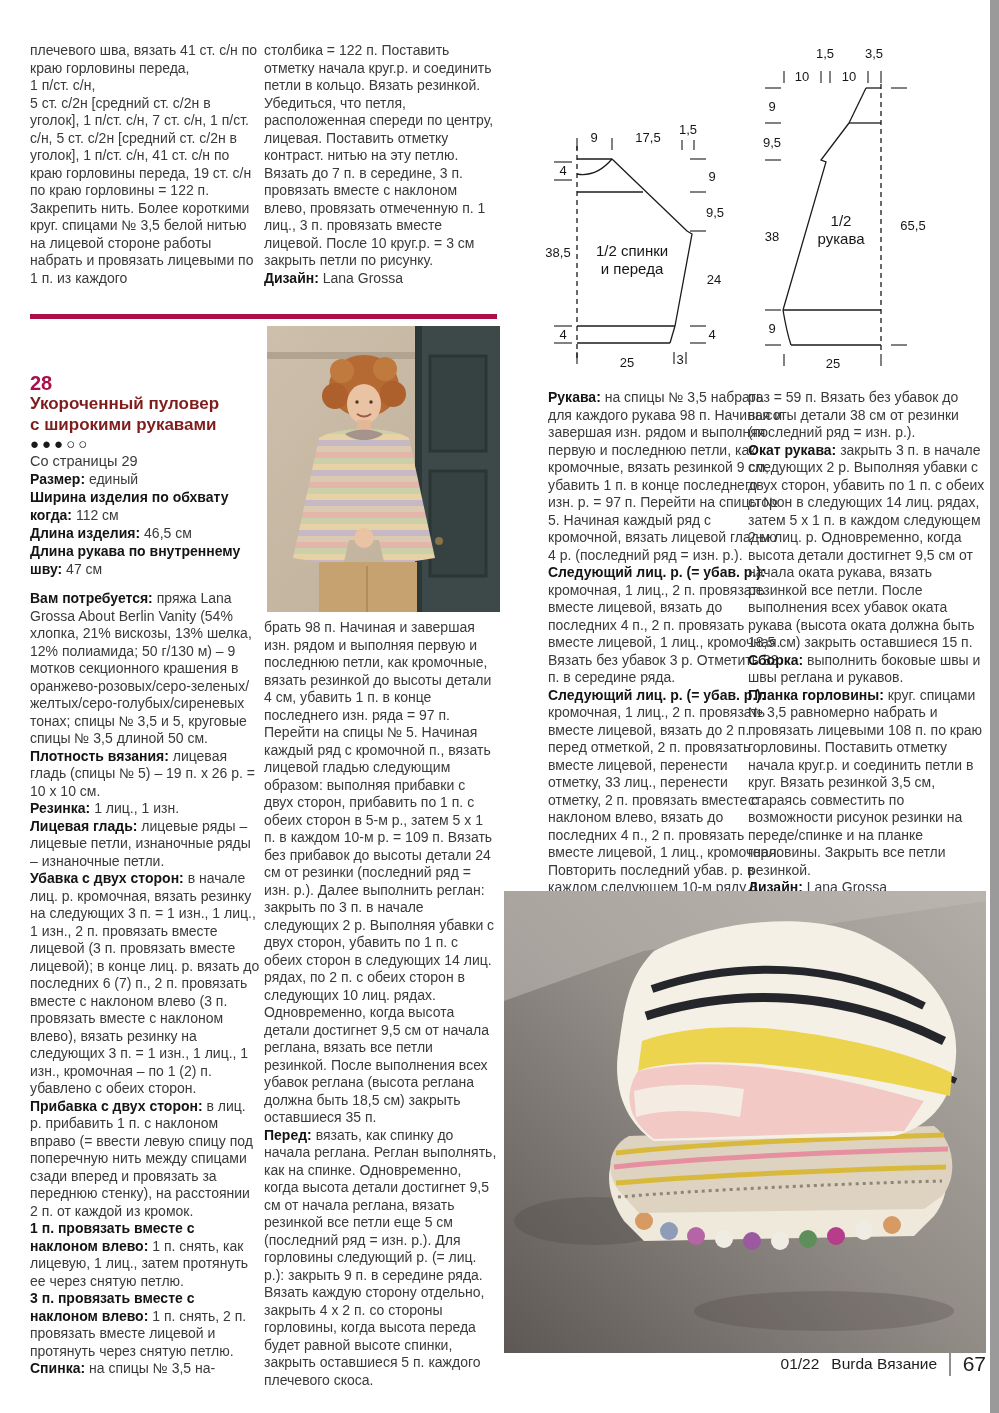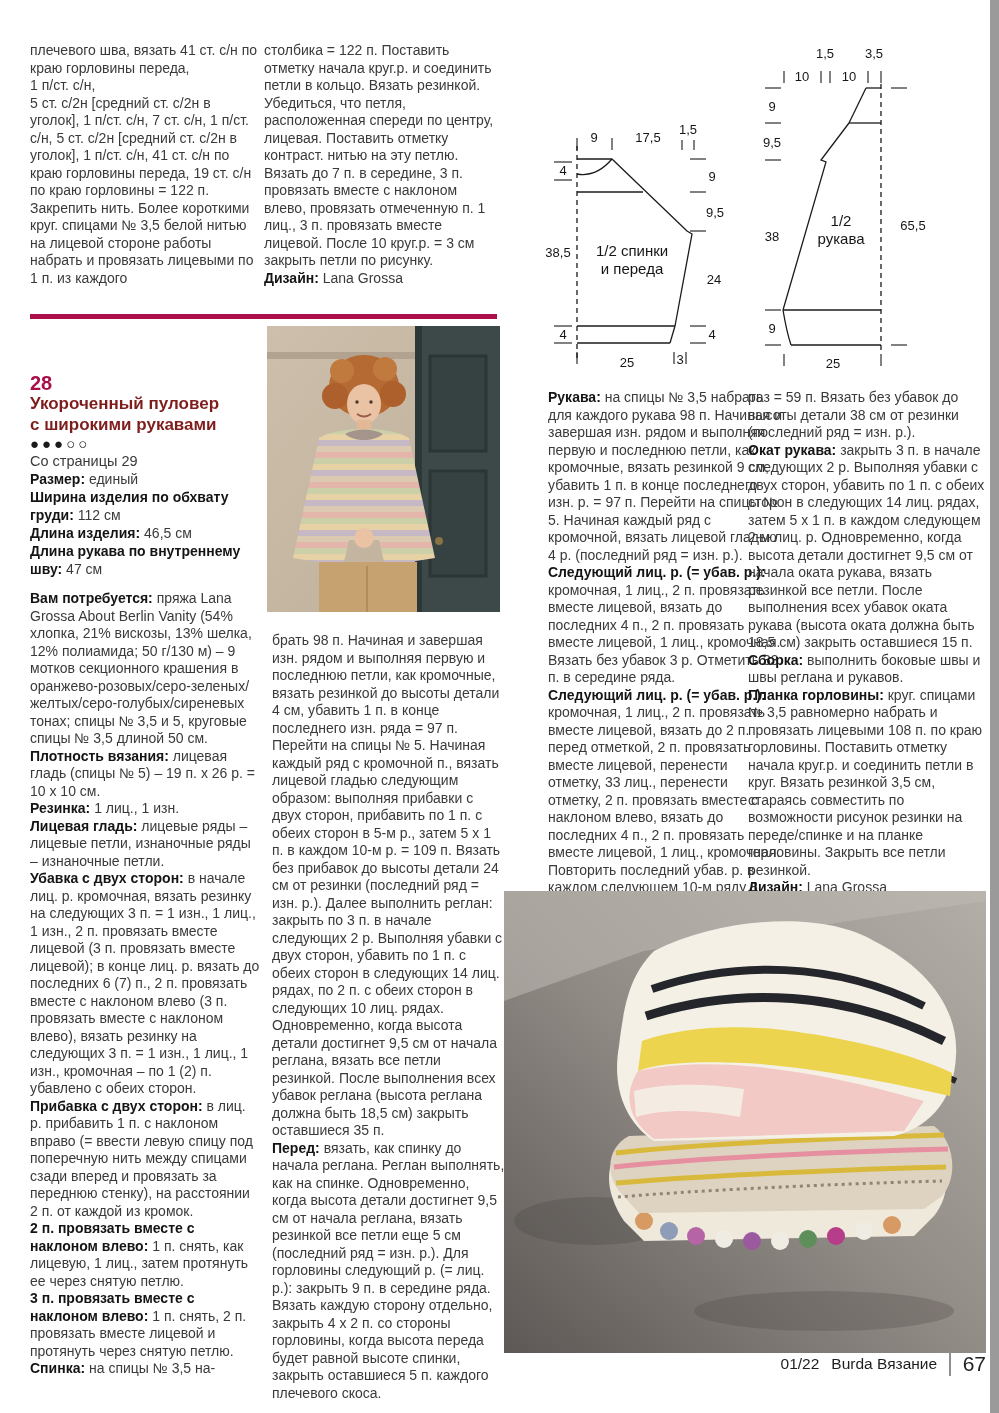--- a/index.html
+++ b/index.html
@@ -129,31 +129,31 @@
   <div class="abs rule" style="left:30px;top:314px;width:467px;"></div>
 
   <div class="abs bodycol" style="left:30px;top:328px;width:230px;margin-top:44px;">
     <p class="pattern-number">28</p>
     <p class="pattern-title">Укороченный пуловер
 с широкими рукавами</p>
     <p class="difficulty">●●●○○</p>
     <p class="from-page">Со страницы 29</p>
     <div class="specs">
       <p><b>Размер:</b><span> единый</span></p>
-      <p><b>Ширина изделия по обхвату груди:</b><span> 112 см</span></p>
+      <p><b>Ширина изделия по обхвату когда:</b><span> 112 см</span></p>
       <p><b>Длина изделия:</b><span> 46,5 см</span></p>
       <p><b>Длина рукава по внутреннему шву:</b><span> 47 см</span></p>
     </div>
     <p><b>Вам потребуется:</b><span> пряжа Lana Grossa About Berlin Vanity (54% хлопка, 21% вискозы, 13% шелка, 12% полиамида; 50 г/130 м) – 9 мотков секционного крашения в оранжево-розовых/серо-зеленых/желтых/серо-голубых/сиреневых тонах; спицы № 3,5 и 5, круговые спицы № 3,5 длиной 50 см.</span></p>
     <p><b>Плотность вязания:</b><span> лицевая гладь (спицы № 5) – 19 п. x 26 р. = 10 x 10 см.</span></p>
     <p><b>Резинка:</b><span> 1 лиц., 1 изн.</span></p>
     <p><b>Лицевая гладь:</b><span> лицевые ряды – лицевые петли, изнаночные ряды – изнаночные петли.</span></p>
     <p><b>Убавка с двух сторон:</b><span> в начале лиц. р. кромочная, вязать резинку на следующих 3 п. = 1 изн., 1 лиц., 1 изн., 2 п. провязать вместе лицевой (3 п. провязать вместе лицевой); в конце лиц. р. вязать до последних 6 (7) п., 2 п. провязать вместе с наклоном влево (3 п. провязать вместе с наклоном влево), вязать резинку на следующих 3 п. = 1 изн., 1 лиц., 1 изн., кромочная – по 1 (2) п. убавлено с обеих сторон.</span></p>
     <p><b>Прибавка с двух сторон:</b><span> в лиц. р. прибавить 1 п. с наклоном вправо (= ввести левую спицу под поперечную нить между спицами сзади вперед и провязать за переднюю стенку), на расстоянии 2 п. от каждой из кромок.</span></p>
-    <p><b>2 п. провязать вместе с наклоном влево:</b><span> 1 п. снять, как лицевую, 1 лиц., затем протянуть ее через снятую петлю.</span></p>
+    <p><b>1 п. провязать вместе с наклоном влево:</b><span> 1 п. снять, как лицевую, 1 лиц., затем протянуть ее через снятую петлю.</span></p>
     <p><b>3 п. провязать вместе с наклоном влево:</b><span> 1 п. снять, 2 п. провязать вместе лицевой и протянуть через снятую петлю.</span></p>
     <p><b>Спинка:</b><span> на спицы № 3,5 на-</span></p>
   </div>
 
   <svg class="abs photo" style="left:267px;top:326px;" width="233" height="286" viewBox="0 0 233 286">
     <defs>
       <linearGradient id="wall" x1="0" y1="0" x2="1" y2="1">
         <stop offset="0" stop-color="#cdbfab"></stop>
           <stop offset="1" stop-color="#bdae99"></stop>
       </linearGradient>
@@ -186,21 +186,21 @@
       <path d="M90,88 Q97,93 104,88" stroke="#9c5a4a" stroke-width="2" fill="none"></path>
       <rect x="90" y="94" width="14" height="12" fill="#e2b896"></rect>
       <path d="M52,112 C70,100 124,100 142,112 L168,232 L118,240 L112,214 L82,214 L76,240 L26,232 Z" fill="url(#sweaterStripes)"></path>
       <path d="M78,108 C88,116 106,116 116,108 C106,102 88,102 78,108 Z" fill="#a5948c"></path>
       <circle cx="97" cy="212" r="10" fill="#e9c3a3"></circle>
       <path d="M52,236 L150,236 L150,286 L52,286 Z" fill="#c7a271"></path>
       <line x1="100" y1="240" x2="100" y2="286" stroke="#b08d5d" stroke-width="2"></line>
     </g>
   </svg>
 
-  <div class="abs bodycol" style="left:264px;top:632px;width:234px;margin-left:8px;">
+  <div class="abs bodycol" style="left:264px;top:619px;width:234px;">
     <p><b></b><span>брать 98 п. Начиная и завершая изн. рядом и выполняя первую и последнюю петли, как кромочные, вязать резинкой до высоты детали 4 см, убавить 1 п. в конце последнего изн. ряда = 97 п. Перейти на спицы № 5. Начиная каждый ряд с кромочной п., вязать лицевой гладью следующим образом: выполняя прибавки с двух сторон, прибавить по 1 п. с обеих сторон в 5-м р., затем 5 x 1 п. в каждом 10-м р. = 109 п. Вязать без прибавок до высоты детали 24 см от резинки (последний ряд = изн. р.). Далее выполнить реглан: закрыть по 3 п. в начале следующих 2 р. Выполняя убавки с двух сторон, убавить по 1 п. с обеих сторон в следующих 14 лиц. рядах, по 2 п. с обеих сторон в следующих 10 лиц. рядах. Одновременно, когда высота детали достигнет 9,5 см от начала реглана, вязать все петли резинкой. После выполнения всех убавок реглана (высота реглана должна быть 18,5 см) закрыть оставшиеся 35 п.</span></p>
     <p><b>Перед:</b><span> вязать, как спинку до начала реглана. Реглан выполнять, как на спинке. Одновременно, когда высота детали достигнет 9,5 см от начала реглана, вязать резинкой все петли еще 5 см (последний ряд = изн. р.). Для горловины следующий р. (= лиц. р.): закрыть 9 п. в середине ряда. Вязать каждую сторону отдельно, закрыть 4 x 2 п. со стороны горловины, когда высота переда будет равной высоте спинки, закрыть оставшиеся 5 п. каждого плечевого скоса.</span></p>
   </div>
 
   <div class="abs bodycol" style="left:507px;top:389px;width:236px;margin-left:41px;">
     <p><b>Рукава:</b><span> на спицы № 3,5 набрать для каждого рукава 98 п. Начиная и завершая изн. рядом и выполняя первую и последнюю петли, как кромочные, вязать резинкой 9 см, убавить 1 п. в конце последнего изн. р. = 97 п. Перейти на спицы № 5. Начиная каждый ряд с кромочной, вязать лицевой гладью 4 р. (последний ряд = изн. р.).</span></p>
     <p><b>Следующий лиц. р. (= убав. р.):</b><span> кромочная, 1 лиц., 2 п. провязать вместе лицевой, вязать до последних 4 п., 2 п. провязать вместе лицевой, 1 лиц., кромочная. Вязать без убавок 3 р. Отметить 33 п. в середине ряда.</span></p>
     <p><b>Следующий лиц. р. (= убав. р.):</b><span> кромочная, 1 лиц., 2 п. провязать вместе лицевой, вязать до 2 п. перед отметкой, 2 п. провязать вместе лицевой, перенести отметку, 33 лиц., перенести отметку, 2 п. провязать вместе с наклоном влево, вязать до последних 4 п., 2 п. провязать вместе лицевой, 1 лиц., кромочная. Повторить последний убав. р. в каждом следующем 10-м ряду 8</span></p>
   </div>
 

